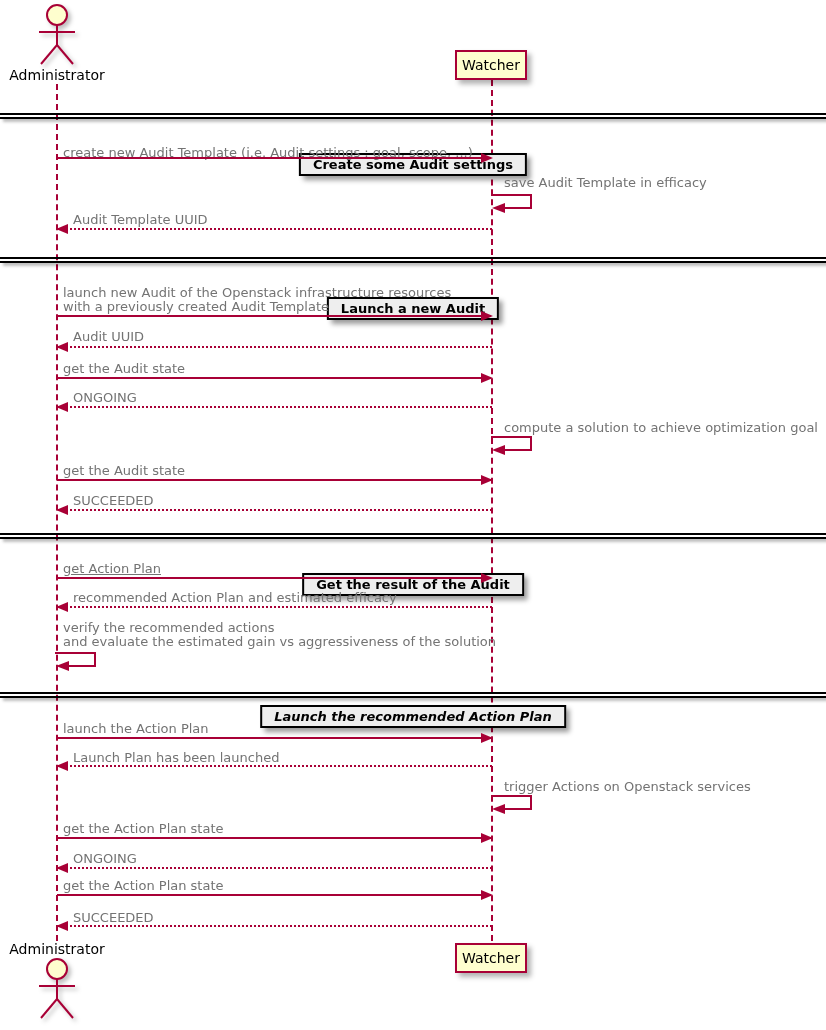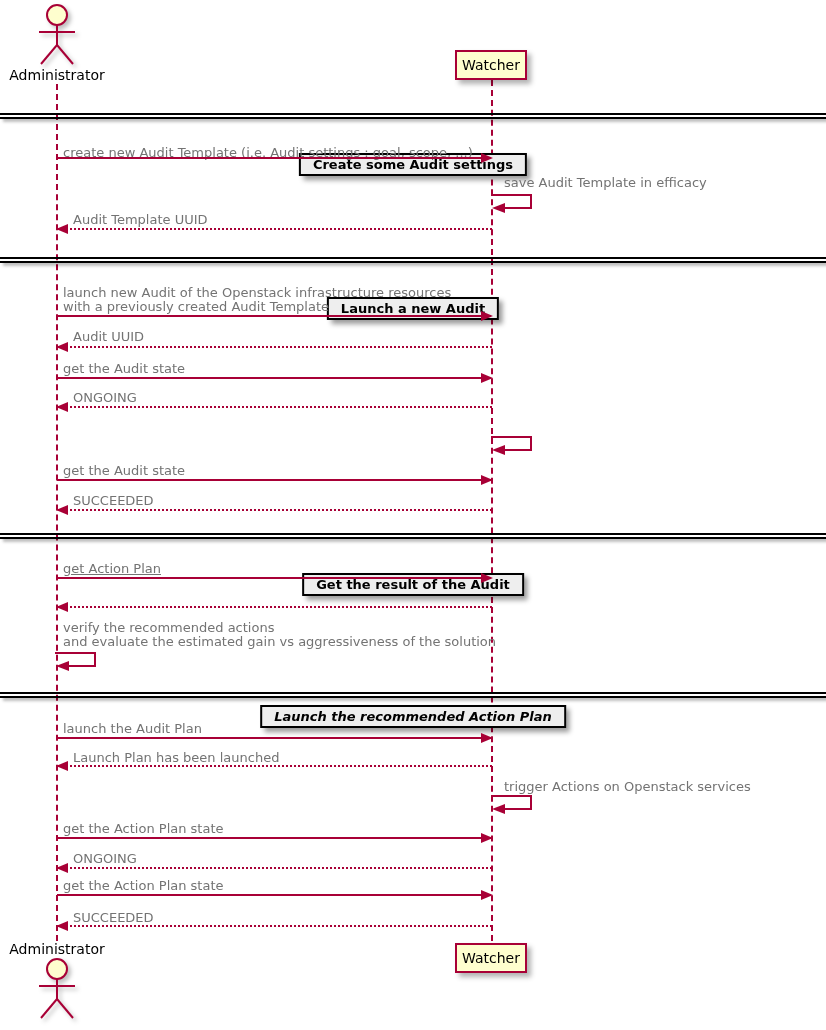--- a/index.html
+++ b/index.html
@@ -87,50 +87,52 @@
 
   <div class="msg-label" style="left:73px; top:330px;">Audit UUID</div>
   <div class="arrow reply" style="left:58px; top:346px; width:434px;"></div>
 
   <div class="msg-label" style="left:63px; top:362px;">get the Audit state</div>
   <div class="arrow req" style="left:57px; top:377px; width:434px;"></div>
 
   <div class="msg-label" style="left:73px; top:391px;">ONGOING</div>
   <div class="arrow reply" style="left:58px; top:406px; width:434px;"></div>
 
+  <div class="msg-label" style="left:504px; top:421px;">compute a solution to achieve optimization goal</div>
   <svg class="self-loop" style="left:491px; top:435px;" width="46" height="22" viewBox="0 0 46 22">
     <path d="M0 2 H40 V15 H13" fill="none" stroke="#A80036" stroke-width="2"></path>
     <polygon points="14,10 14,20 1,15" fill="#A80036"></polygon>
   </svg>
 
   <div class="msg-label" style="left:63px; top:464px;">get the Audit state</div>
   <div class="arrow req" style="left:57px; top:479px; width:434px;"></div>
 
   <div class="msg-label" style="left:73px; top:494px;">SUCCEEDED</div>
   <div class="arrow reply" style="left:58px; top:509px; width:434px;"></div>
 
   <div class="divider-rule" style="top:533px;"></div>
   <div class="divider-box" style="top:525px;">Get the result of the Audit</div>
 
   <div class="msg-label" style="left:63px; top:562px;text-decoration:underline;">get Action Plan</div>
   <div class="arrow req" style="left:57px; top:577px; width:434px;"></div>
 
+  <div class="msg-label" style="left:73px; top:591px;">recommended Action Plan and estimated efficacy</div>
   <div class="arrow reply" style="left:58px; top:606px; width:434px;"></div>
 
   <div class="msg-label" style="left:63px; top:621px;">verify the recommended actions
 and evaluate the estimated gain vs aggressiveness of the solution</div>
   <svg class="self-loop" style="left:55px; top:651px;" width="46" height="22" viewBox="0 0 46 22">
     <path d="M0 2 H40 V15 H13" fill="none" stroke="#A80036" stroke-width="2"></path>
     <polygon points="14,10 14,20 1,15" fill="#A80036"></polygon>
   </svg>
 
   <div class="divider-rule" style="top:692px;"></div>
   <div class="divider-box" style="top:657px;font-style:italic;">Launch the recommended Action Plan</div>
 
-  <div class="msg-label" style="left:63px; top:722px;">launch the Audit Plan</div>
+  <div class="msg-label" style="left:63px; top:722px;">launch the Action Plan</div>
   <div class="arrow req" style="left:57px; top:737px; width:434px;"></div>
 
   <div class="msg-label" style="left:73px; top:751px;">Launch Plan has been launched</div>
   <div class="arrow reply" style="left:58px; top:765px; width:434px;"></div>
 
   <div class="msg-label" style="left:504px; top:780px;">trigger Actions on Openstack services</div>
   <svg class="self-loop" style="left:491px; top:794px;" width="46" height="22" viewBox="0 0 46 22">
     <path d="M0 2 H40 V15 H13" fill="none" stroke="#A80036" stroke-width="2"></path>
     <polygon points="14,10 14,20 1,15" fill="#A80036"></polygon>
   </svg>

